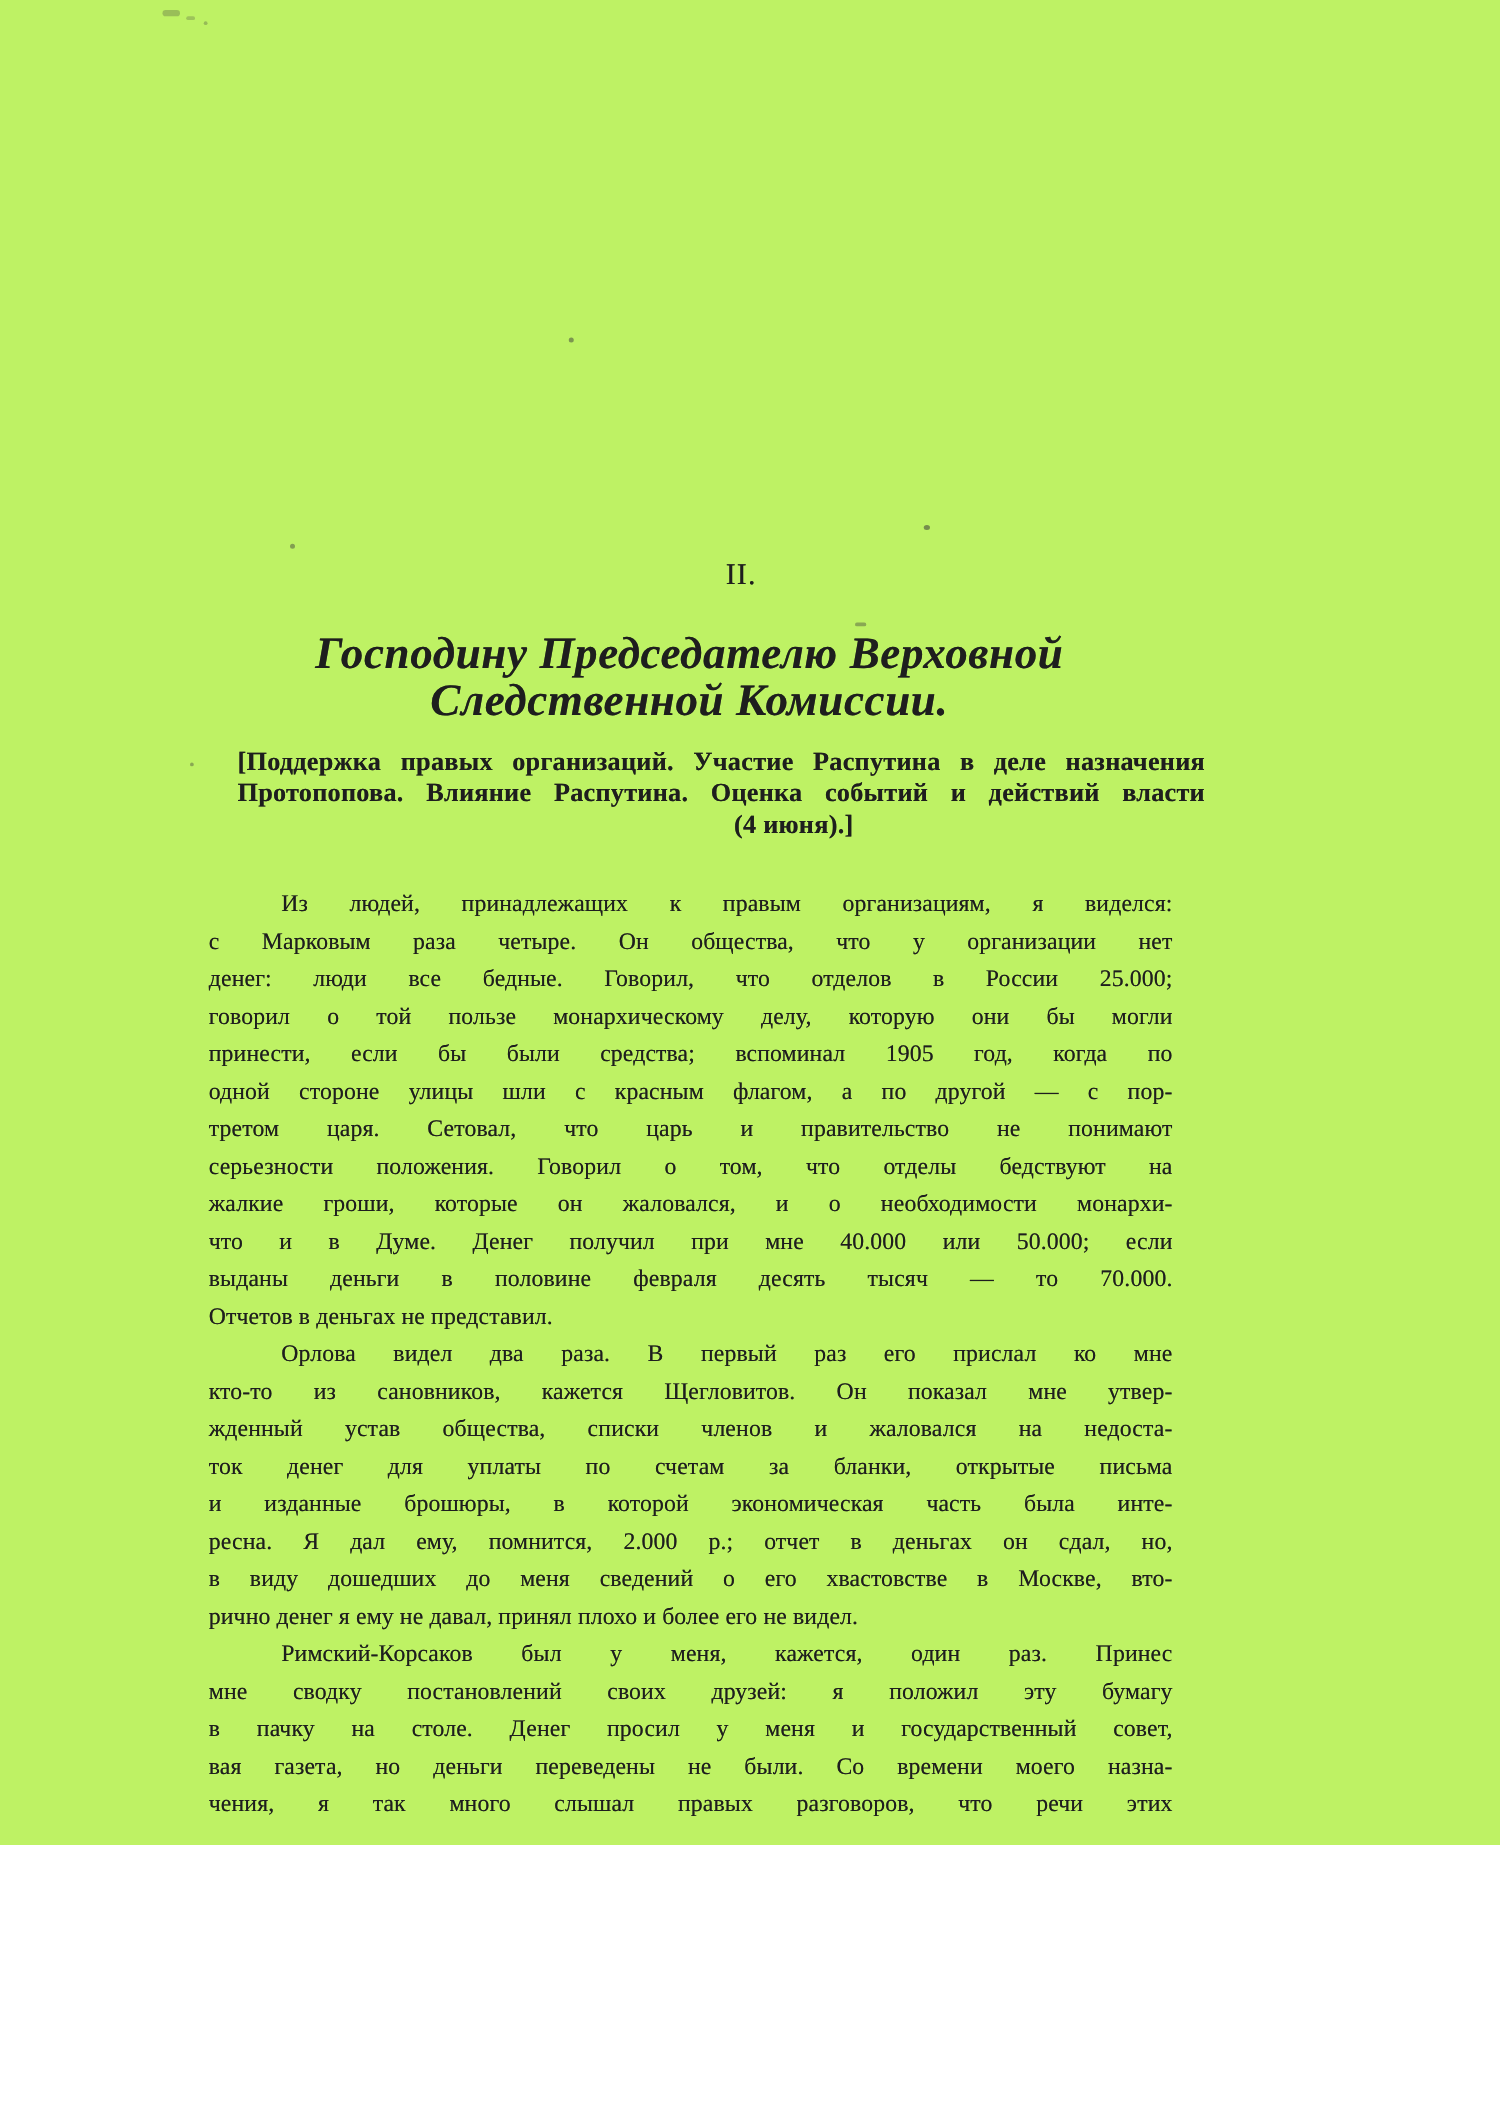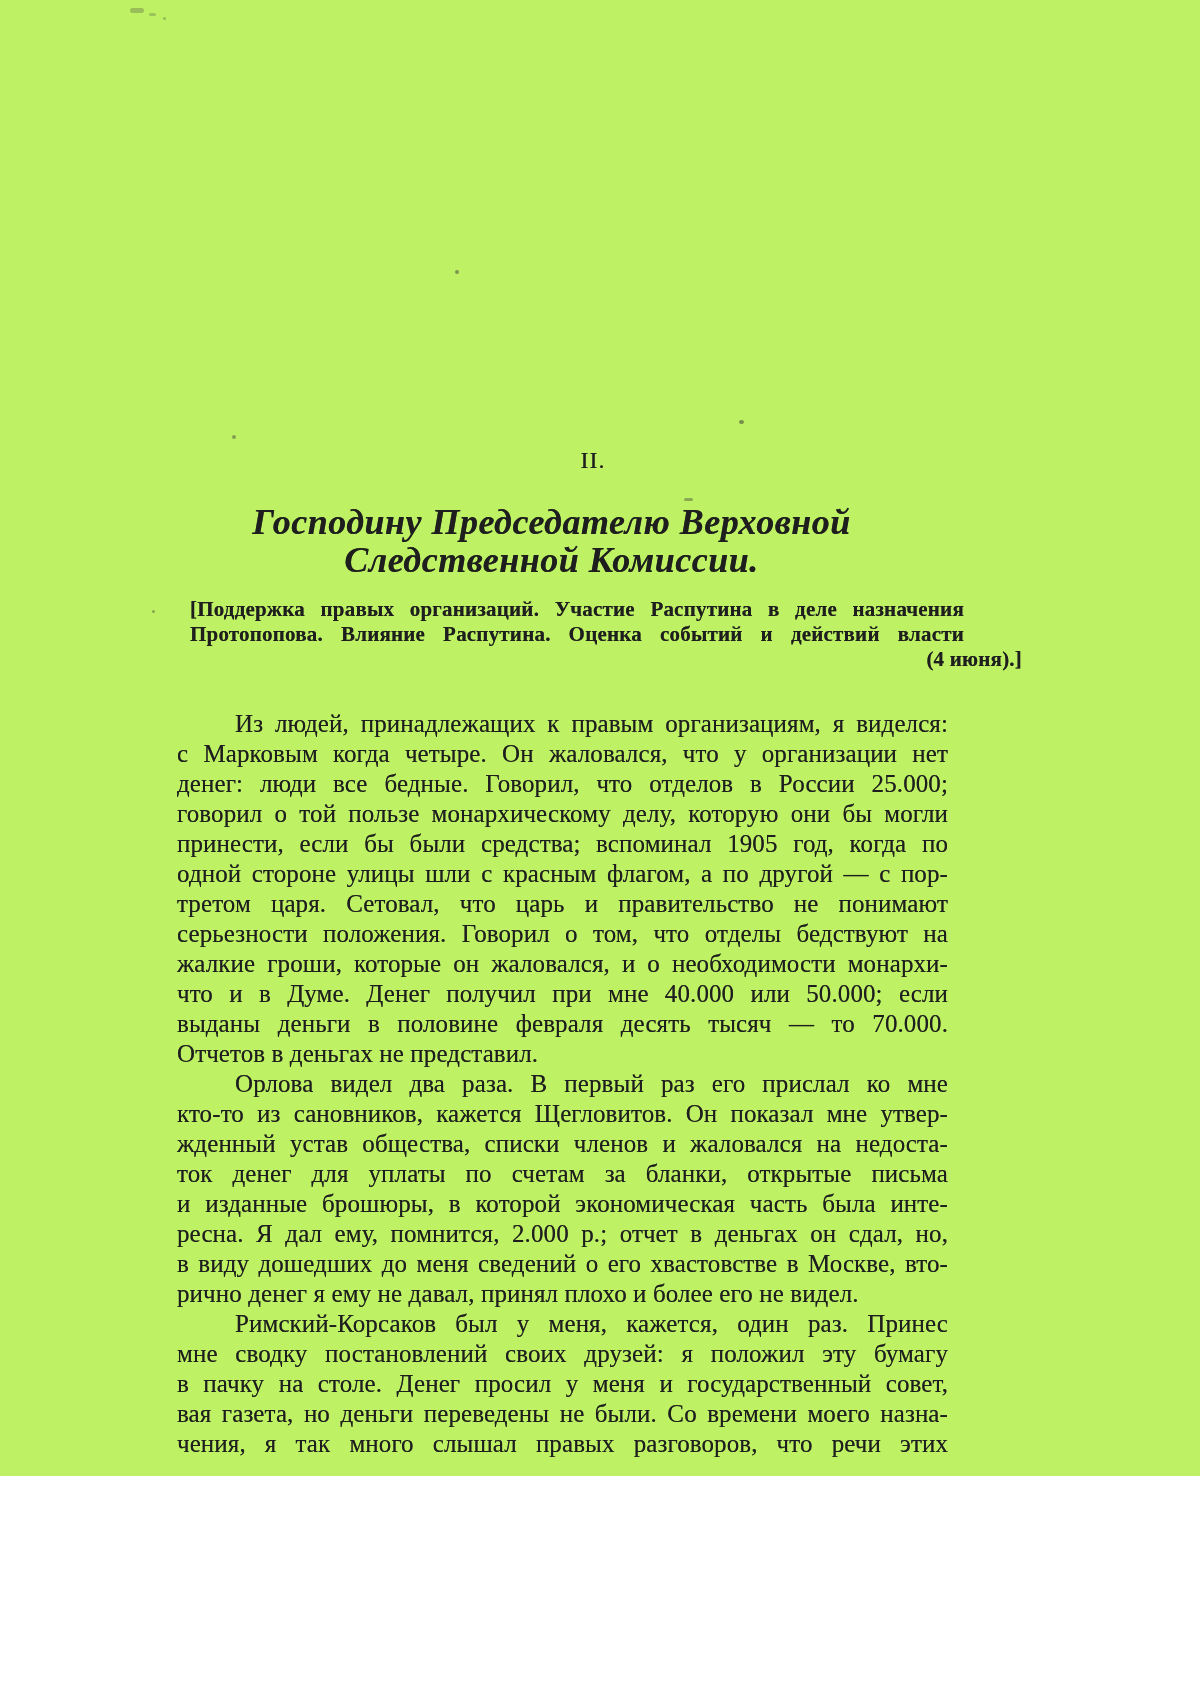--- a/index.html
+++ b/index.html
@@ -51,28 +51,28 @@
     left: 166px;
     width: 774px;
     font-size: 21px;
     line-height: 25px;
     font-weight: bold;
     letter-spacing: 0.2px;
     margin-left: 24px;
   }
   .sline { height: 25px; }
   .sline.just { text-align: justify; text-align-last: justify; text-justify: inter-word; }
-  .sline.centered { text-align: right; transform: translateX(58px); }
+  .sline.centered { text-align: center; transform: translateX(58px); }
 
   .bodytext {
     position: absolute;
     top: 709px;
-    left: 177px;
+    left: 167px;
     width: 771px;
-    font-size: 25px;
+    font-size: 19px;
     line-height: 30px;
     letter-spacing: 0.1px;
   }
   .bline {
     height: 30px;
     text-align: justify;
     text-align-last: justify;
     text-justify: inter-word;
   }
   .bline.indent { text-indent: 58px; }
@@ -110,21 +110,21 @@
 
   <div class="summary print">
     <div class="sline just">[Поддержка правых организаций. Участие Распутина в деле назначения</div>
     <div class="sline just">Протопопова. Влияние Распутина. Оценка событий и действий власти</div>
     <div class="sline centered">(4 июня).]</div>
   </div>
 
   <div class="bodytext print">
 
     <div class="bline indent">Из людей, принадлежащих к правым организациям, я виделся:</div>
-    <div class="bline">с Марковым когда четыре. Он жаловался, что у организации нет</div>
+    <div class="bline">с Марковым раза четыре. Он общества, что у организации нет</div>
     <div class="bline">денег: люди все бедные. Говорил, что отделов в России 25.000;</div>
     <div class="bline">говорил о той пользе монархическому делу, которую они бы могли</div>
     <div class="bline">принести, если бы были средства; вспоминал 1905 год, когда по</div>
     <div class="bline">одной стороне улицы шли с красным флагом, а по другой — с пор-</div>
     <div class="bline">третом царя. Сетовал, что царь и правительство не понимают</div>
     <div class="bline">серьезности положения. Говорил о том, что отделы бедствуют на</div>
     <div class="bline">жалкие гроши, которые он жаловался, и о необходимости монархи-</div>
     <div class="bline">что и в Думе. Денег получил при мне 40.000 или 50.000; если</div>
     <div class="bline">выданы деньги в половине февраля десять тысяч — то 70.000.</div>
     <div class="bline flush">Отчетов в деньгах не представил.</div>

